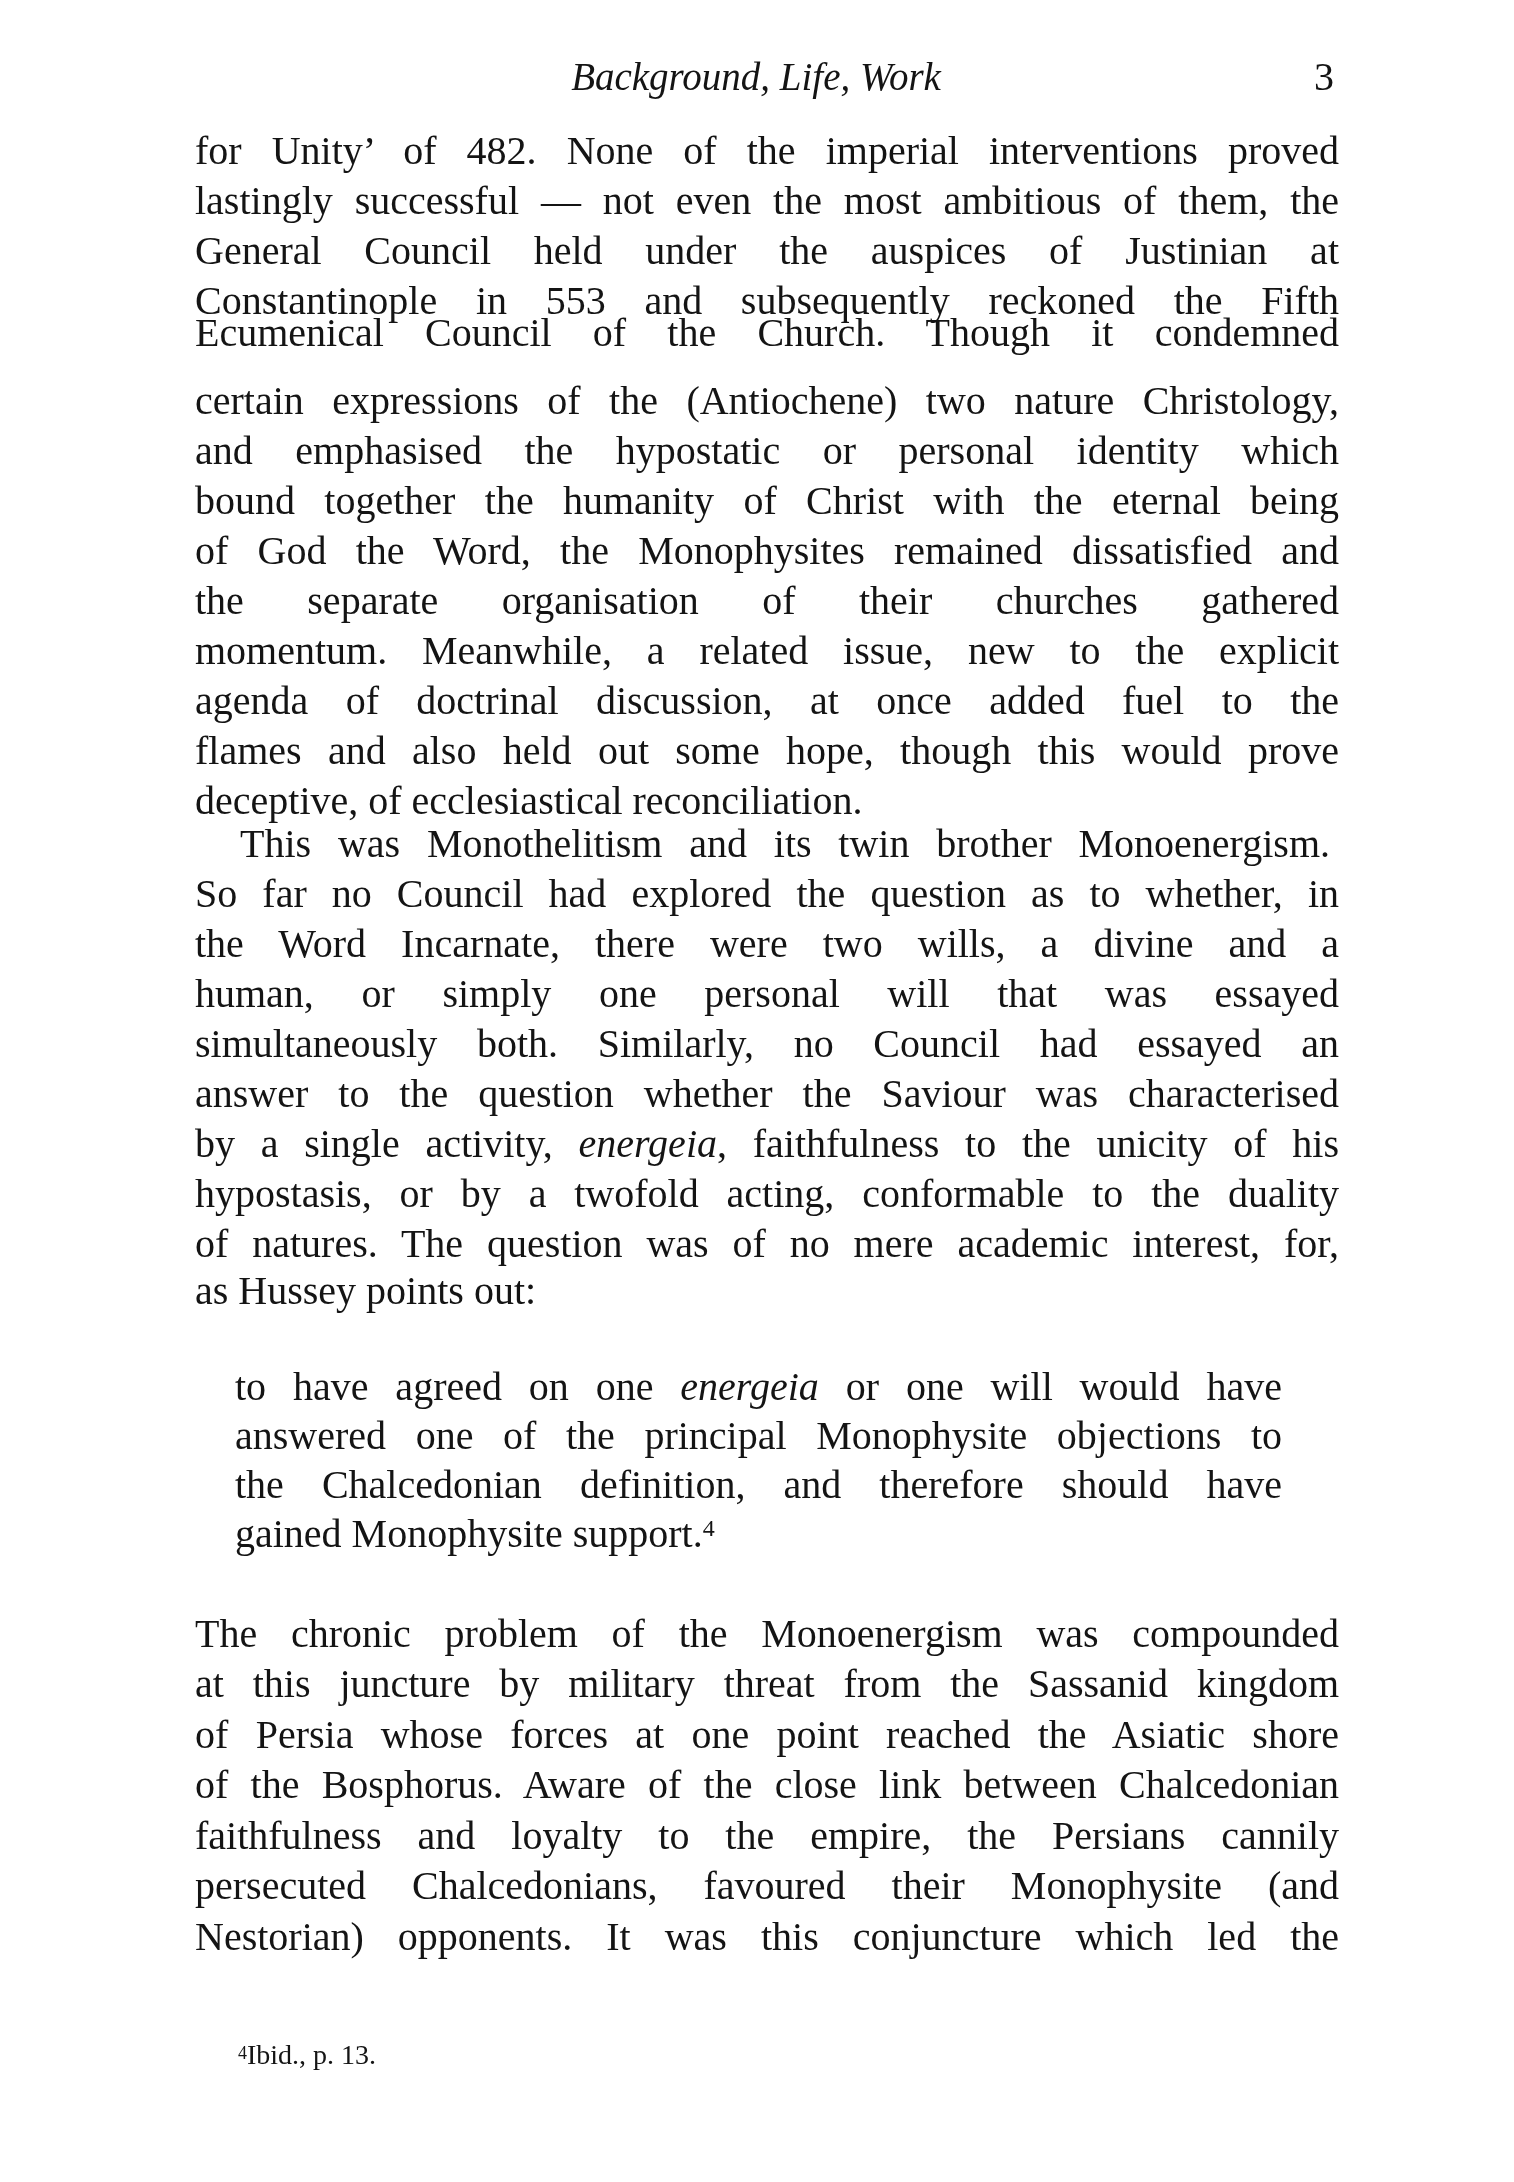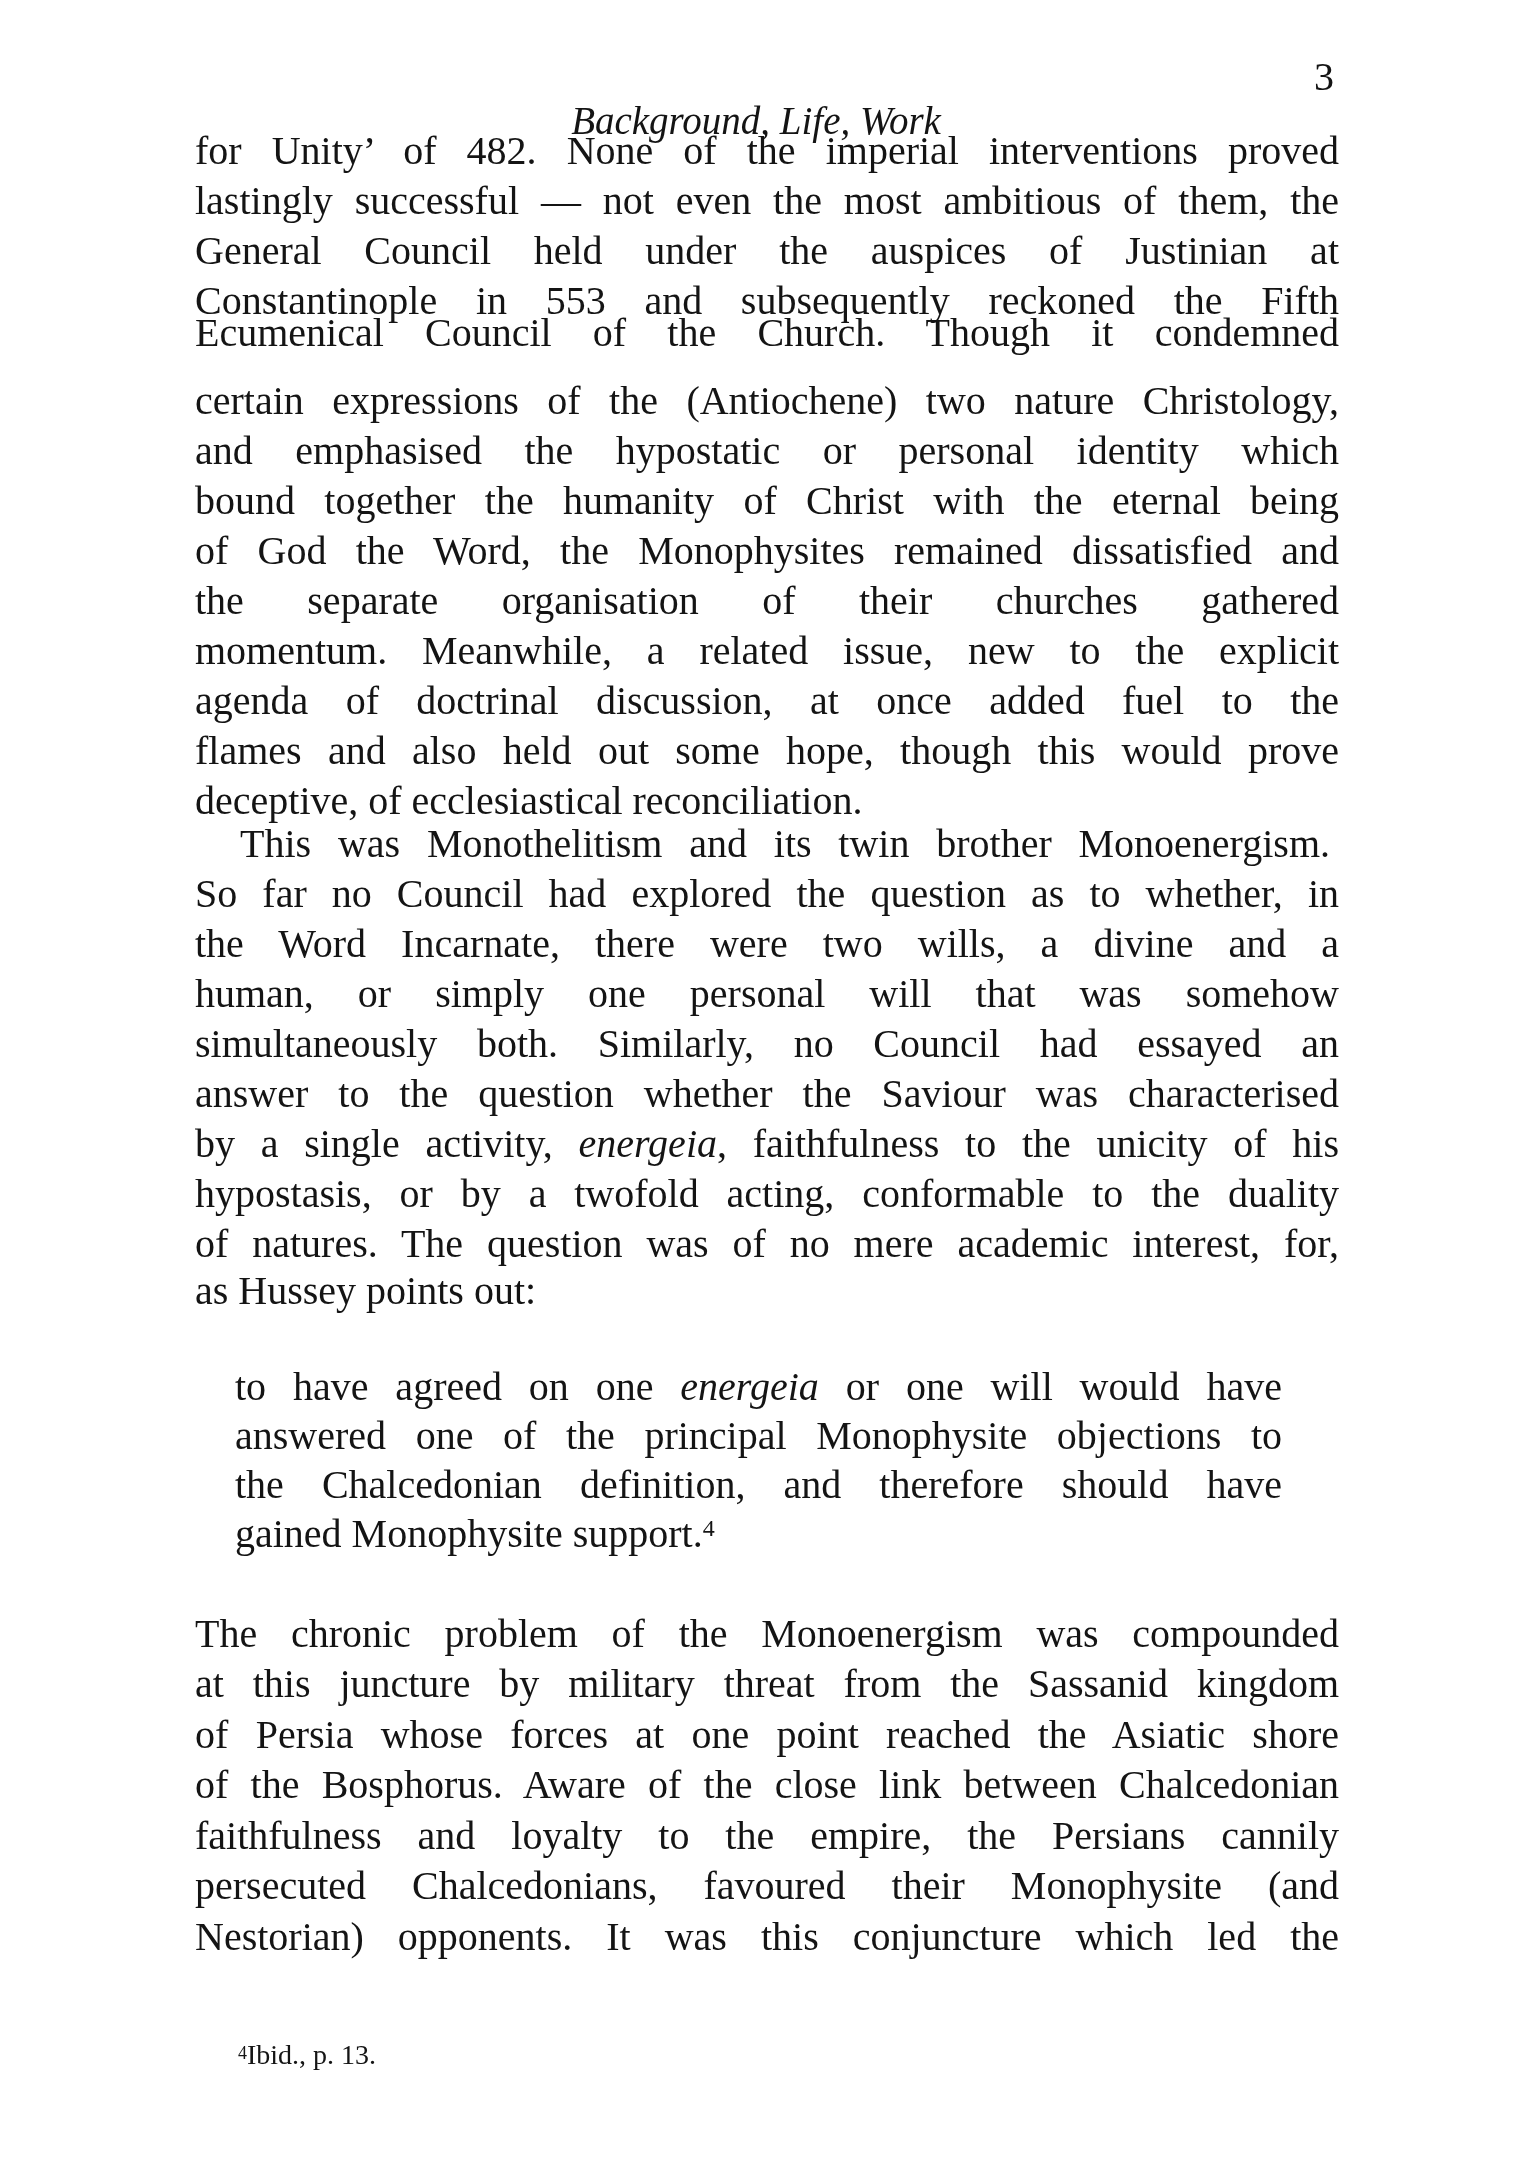--- a/index.html
+++ b/index.html
@@ -1,21 +1,21 @@
 <!DOCTYPE html>
 <html><head>
 <meta charset="utf-8">
 <style>
   html, body { margin: 0; padding: 0; background: #ffffff; }
   body { width: 1514px; height: 2182px; position: relative; overflow: hidden; color: #141414;
          font-family: "Liberation Serif", "DejaVu Serif", serif; }
   .page { position: absolute; left: 0; top: 0; width: 1514px; height: 2182px; }
   .running-head { position: absolute; top: 52px; left: 0; width: 1514px; height: 50px; }
   .running-title { position: absolute; left: 555px; top: 0; width: 402px; font-style: italic;
-                   font-size: 39px; line-height: 50px; white-space: nowrap; text-align: center; margin-top: 44px; }
+                   font-size: 39px; line-height: 50px; white-space: nowrap; text-align: center; }
   .page-number { position: absolute; left: 1300px; width: 34px; top: 0; font-size: 40px;
                  line-height: 50px; text-align: right; }
   .line { position: absolute; height: 50px; font-size: 40px; line-height: 50px; white-space: nowrap;
           text-align: justify; text-align-last: justify; overflow: visible; }
   .body-line { left: 186px; width: 1144px; margin-left: 9px; }
   .indent-line { left: 240px; width: 1090px; }
   .last-line { text-align: left; text-align-last: left; }
   .quote-line { left: 235px; width: 1047px; text-align: right; }
   .footnote { position: absolute; left: 238px; top: 2038px; font-size: 28px; line-height: 34px;
               white-space: nowrap; text-align: center; }
@@ -47,21 +47,21 @@
     <div class="line body-line" style="top:626px">momentum. Meanwhile, a related issue, new to the explicit</div>
     <div class="line body-line" style="top:676px">agenda of doctrinal discussion, at once added fuel to the</div>
     <div class="line body-line" style="top:726px">flames and also held out some hope, though this would prove</div>
     <div class="line body-line last-line" style="top:776px">deceptive, of ecclesiastical reconciliation.</div>
   </div>
 
   <div>
     <div class="line indent-line" style="top:819px">This was Monothelitism and its twin brother Monoenergism.</div>
     <div class="line body-line" style="top:869px">So far no Council had explored the question as to whether, in</div>
     <div class="line body-line" style="top:919px">the Word Incarnate, there were two wills, a divine and a</div>
-    <div class="line body-line" style="top:969px">human, or simply one personal will that was somehow</div>
+    <div class="line body-line" style="top:969px">human, or simply one personal will that was essayed</div>
     <div class="line body-line" style="top:1019px">simultaneously both. Similarly, no Council had essayed an</div>
     <div class="line body-line" style="top:1069px">answer to the question whether the Saviour was characterised</div>
     <div class="line body-line" style="top:1119px"><span>by a single activity, </span><em>energeia</em><span>, faithfulness to the unicity of his</span></div>
     <div class="line body-line" style="top:1169px">hypostasis, or by a twofold acting, conformable to the duality</div>
     <div class="line body-line" style="top:1219px">of natures. The question was of no mere academic interest, for,</div>
     <div class="line body-line last-line" style="top:1266px">as Hussey points out:</div>
   </div>
 
   <div>
     <div class="line quote-line" style="top:1362px"><span>to have agreed on one </span><em>energeia</em><span> or one will would have</span></div>

